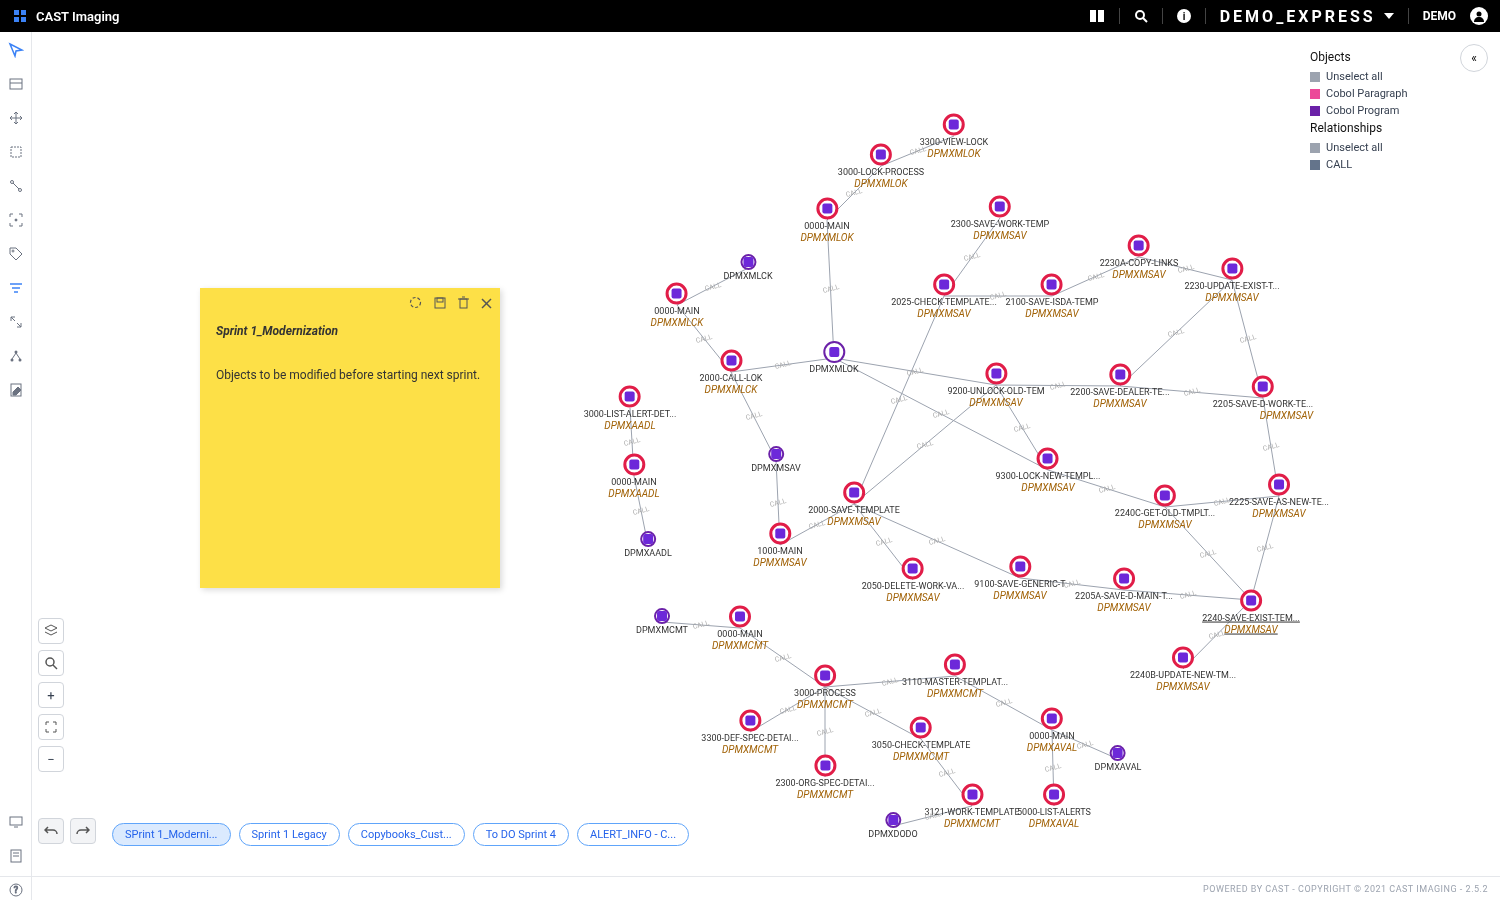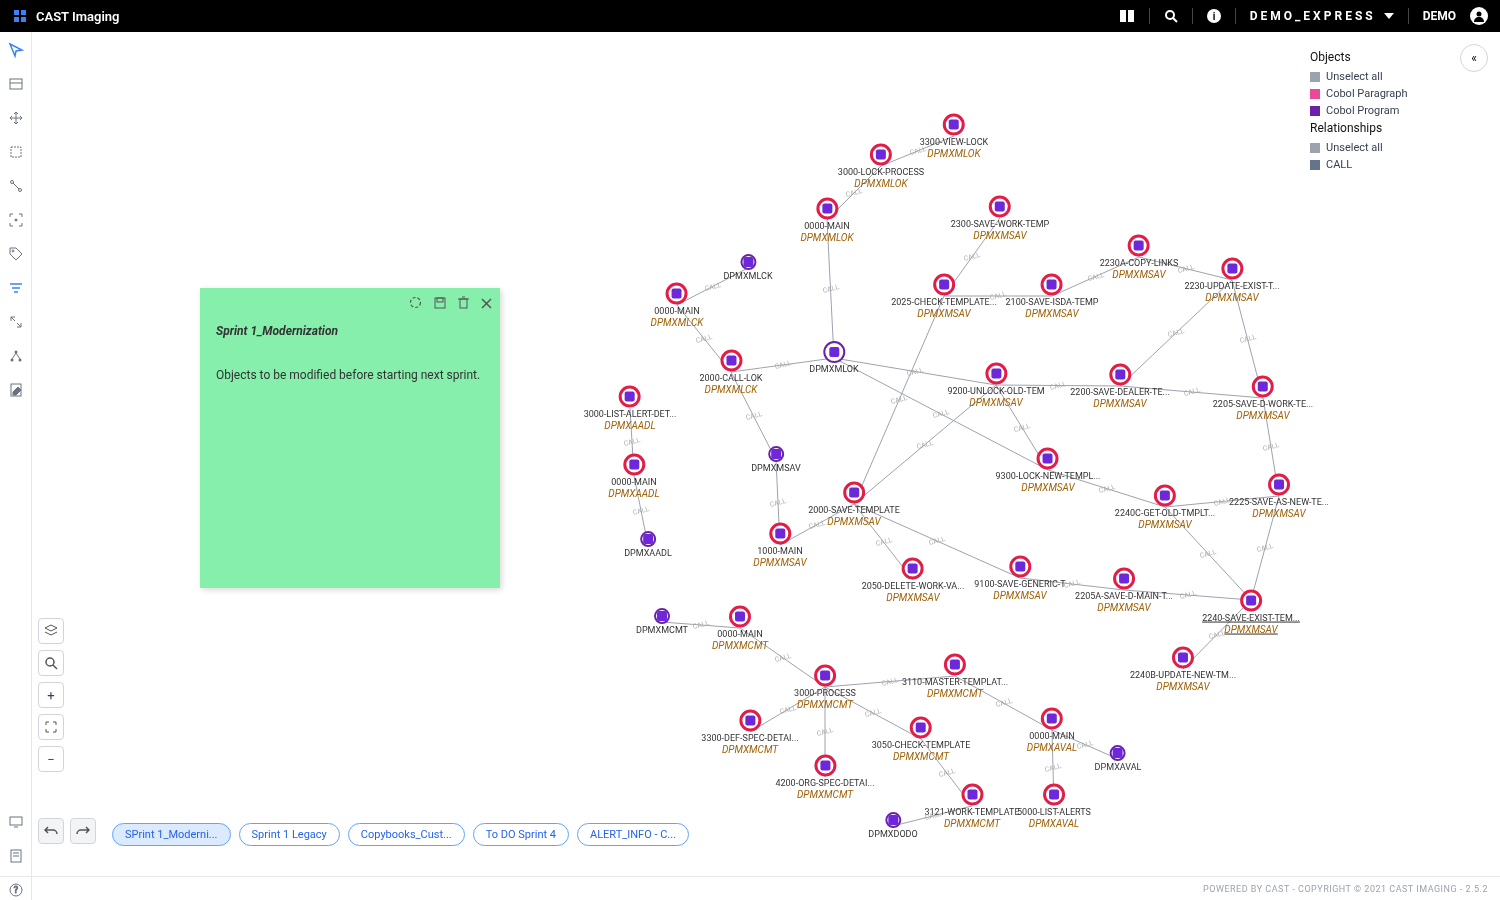--- a/index.html
+++ b/index.html
@@ -3,34 +3,34 @@
 <meta charset="utf-8">
 <style>
 *{box-sizing:border-box;margin:0;padding:0;font-family:-apple-system,BlinkMacSystemFont,"Segoe UI",Roboto,sans-serif}
 body{width:1500px;height:900px;overflow:hidden;background:#fff;position:relative}
 .topbar{height:32px;background:#000;color:#fff;display:flex;align-items:center;padding:0 12px;font-size:13px;font-weight:600}
 .topbar-left{display:flex;align-items:center;gap:8px}
 .topbar-logo{width:16px;height:16px;display:flex;align-items:center;justify-content:center;color:#3b82f6}
 .topbar-right{margin-left:auto;display:flex;align-items:center;gap:14px}
 .topbar-right .sep{width:1px;height:16px;background:#444}
 .topbar-icon{cursor:pointer;display:flex;align-items:center}
-.project-name{letter-spacing:3px;font-size:12px;font-weight:700;display:flex;align-items:center;gap:8px}
+.project-name{letter-spacing:3px;font-size:16px;font-weight:700;display:flex;align-items:center;gap:8px}
 .user-name{font-weight:700;font-size:12px}
 .avatar-icon{width:18px;height:18px;border-radius:50%;background:#fff;display:flex;align-items:center;justify-content:center}
 .left-toolbar{position:absolute;left:0;top:32px;bottom:0;width:32px;background:#fff;border-right:1px solid #e5e7eb;display:flex;flex-direction:column;align-items:center;padding-top:8px;gap:14px}
 .left-toolbar .tbtn{width:20px;height:20px;display:flex;align-items:center;justify-content:center;cursor:pointer;color:#6b7280}
 .left-toolbar .tbtn.active{color:#3b82f6}
 .left-toolbar .spacer{flex:1}
 .canvas{position:absolute;left:32px;top:32px;right:0;bottom:48px;background:#fff}
 .legend{position:absolute;right:20px;top:50px;width:170px;font-size:11px;color:#374151}
 .legend-title{font-size:12px;margin-bottom:6px;color:#111}
 .legend-collapse{position:absolute;right:12px;top:44px;width:28px;height:28px;border:1px solid #d1d5db;border-radius:50%;background:#fff;display:flex;align-items:center;justify-content:center;cursor:pointer;font-size:12px}
 .legend-item{display:flex;align-items:center;gap:6px;margin-bottom:4px;cursor:pointer}
 .legend-sw{width:10px;height:10px;flex-shrink:0}
-.note{position:absolute;left:200px;top:288px;width:300px;height:300px;background:#86efac;box-shadow:2px 2px 6px rgba(0,0,0,0.15);padding:12px 16px;font-size:12px;color:#333}
+.note{position:absolute;left:200px;top:288px;width:300px;height:300px;background:#fde047;box-shadow:2px 2px 6px rgba(0,0,0,0.15);padding:12px 16px;font-size:12px;color:#333}
 .note-toolbar{position:absolute;right:8px;top:8px;display:flex;gap:12px;align-items:center}
 .note-toolbar span{cursor:pointer;font-size:13px;color:#555}
 .note-title{font-weight:700;font-style:italic;margin-top:24px;margin-bottom:28px;font-size:12px}
 .note-body{font-size:12px;line-height:1.5}
 .note-tags{position:absolute;bottom:12px;left:16px;right:16px}
 .note-tagrow{display:flex;align-items:center;justify-content:space-between;margin-bottom:8px}
 .note-tag-input{background:transparent;border:none;font-size:12px;color:#777;font-style:italic;outline:none;width:140px}
 .note-add{font-size:12px;color:#555;cursor:pointer}
 .tag-chip{display:inline-flex;align-items:center;background:#0891b2;color:#fff;border-radius:12px;padding:2px 8px;font-size:11px;gap:4px;margin-bottom:2px}
 .tag-chip .x{cursor:pointer}
@@ -384,21 +384,21 @@
     <div class="node-label">9200-UNLOCK-OLD-TEM</div>
         <div class="node-sub">DPMXMSAV</div>
       </div>
       <div class="node" style="left: 1088px; top: 354px;">
         <div class="node-circle para">
           <div class="node-icon"></div>
         </div>
     <div class="node-label">2200-SAVE-DEALER-TE...</div>
         <div class="node-sub">DPMXMSAV</div>
       </div>
-      <div class="node" style="left: 1231px; top: 366px;">
+      <div class="node" style="left: 1231px; top: 366px; text-align: right;">
         <div class="node-circle para">
           <div class="node-icon"></div>
         </div>
     <div class="node-label">2205-SAVE-D-WORK-TE...</div>
         <div class="node-sub">DPMXMSAV</div>
       </div>
       <div class="node" style="left: 1016px; top: 438px;">
         <div class="node-circle para">
           <div class="node-icon"></div>
         </div>
@@ -471,21 +471,21 @@
         <div class="node-circle para">
           <div class="node-icon"></div>
         </div>
     <div class="node-label">3300-DEF-SPEC-DETAI...</div>
         <div class="node-sub">DPMXMCMT</div>
       </div>
       <div class="node" style="left: 793px; top: 745px;">
         <div class="node-circle para">
           <div class="node-icon"></div>
         </div>
-    <div class="node-label">4200-ORG-SPEC-DETAI...</div>
+    <div class="node-label">2300-ORG-SPEC-DETAI...</div>
         <div class="node-sub">DPMXMCMT</div>
       </div>
       <div class="node" style="left: 923px; top: 644px;">
         <div class="node-circle para">
           <div class="node-icon"></div>
         </div>
     <div class="node-label">3110-MASTER-TEMPLAT...</div>
         <div class="node-sub">DPMXMCMT</div>
       </div>
       <div class="node" style="left: 889px; top: 707px;">

